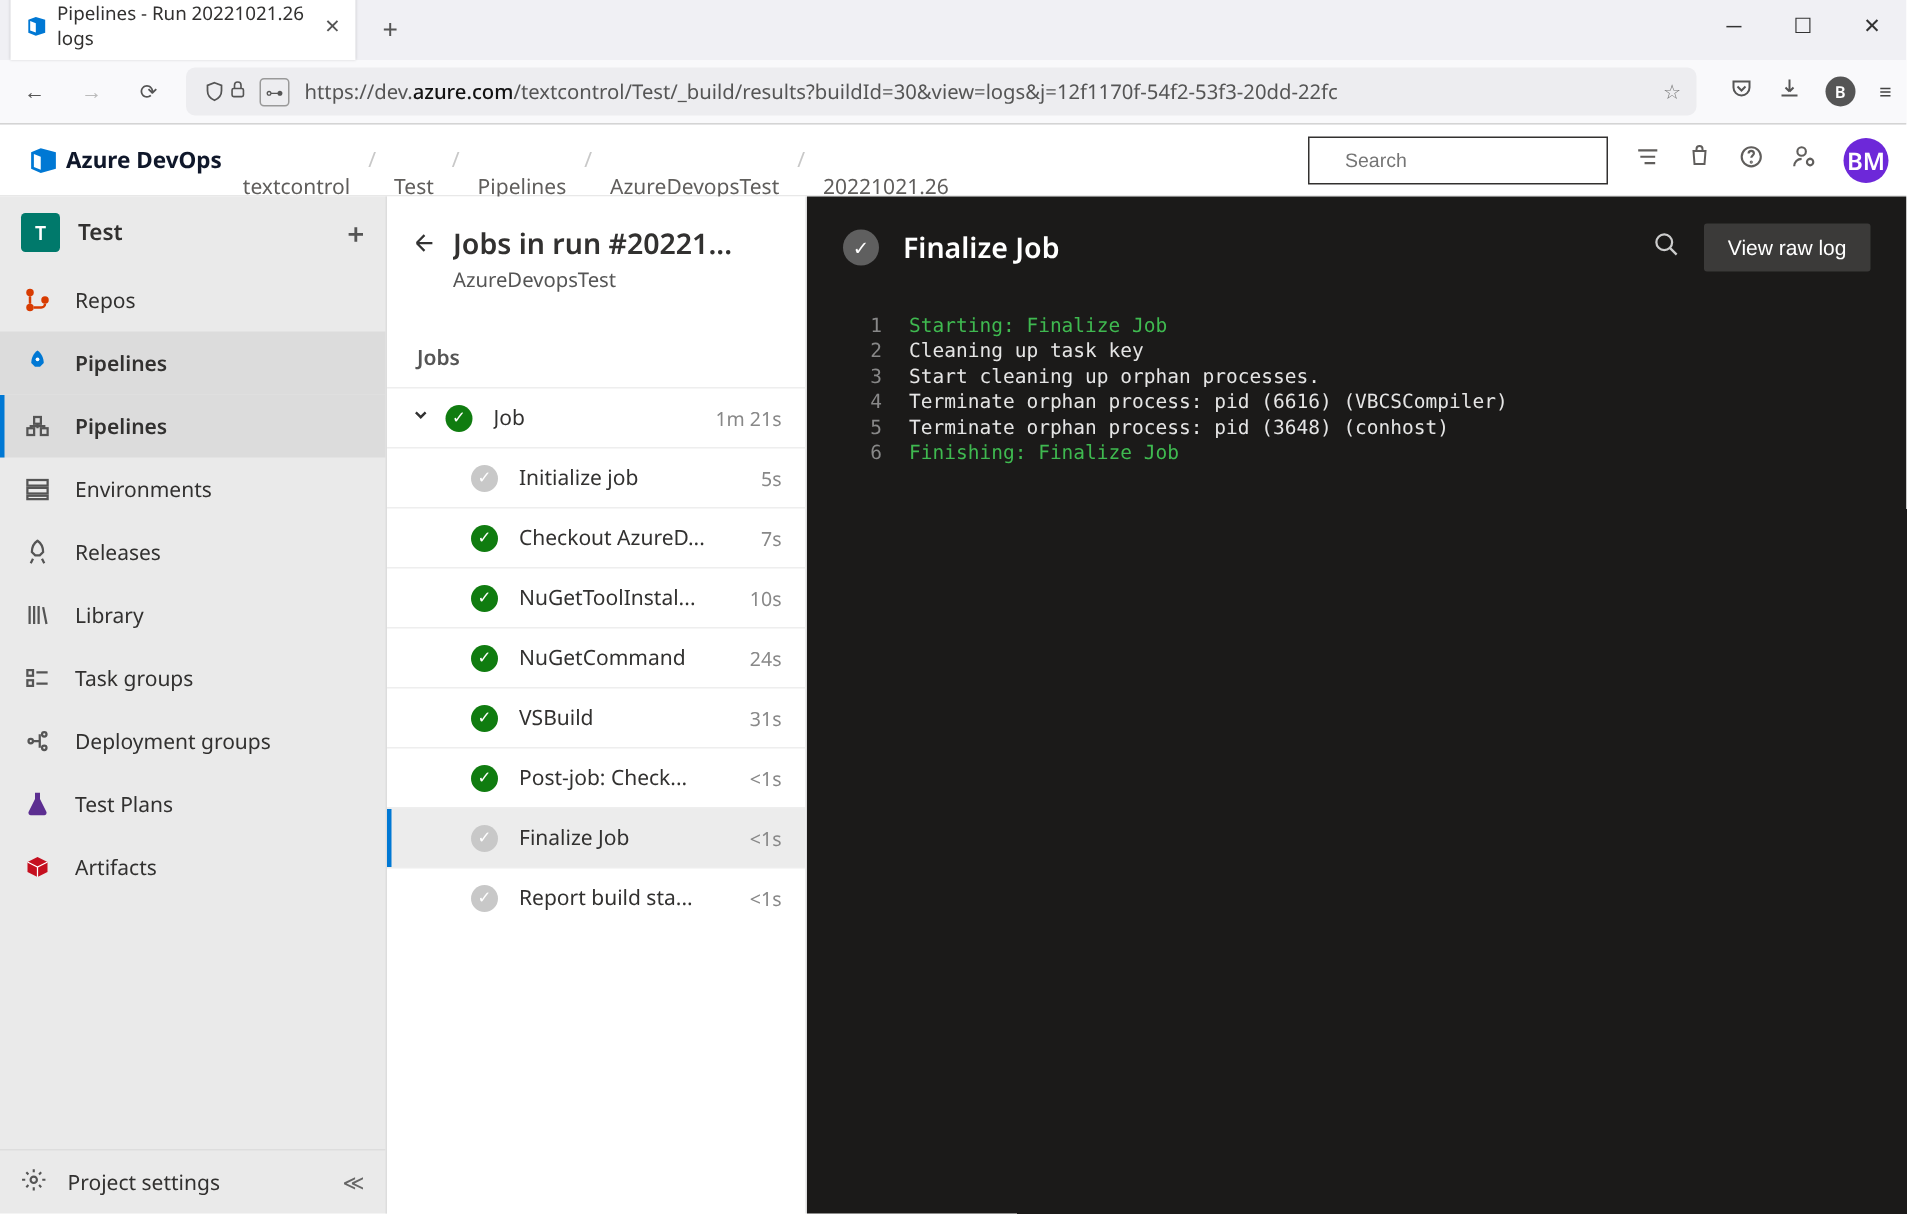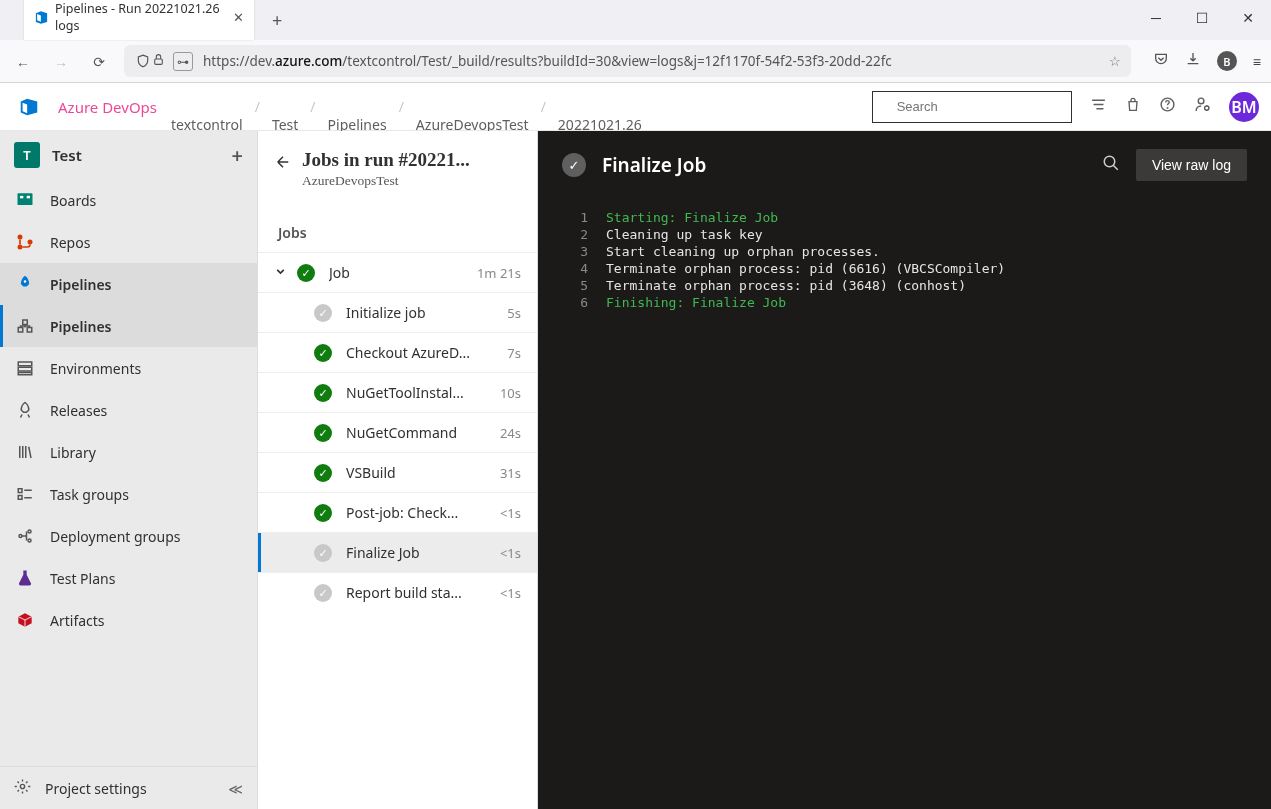--- a/index.html
+++ b/index.html
@@ -1,37 +1,37 @@
 <!DOCTYPE html>
 <html><head>
 <meta charset="utf-8">
 <style>
 * { margin:0; padding:0; box-sizing:border-box; }
 html,body { height:100%; font-family:"Segoe UI",system-ui,sans-serif; font-size:14px; color:#323130; background:#fff; overflow:hidden; }
 .browser-chrome { background:#f0f0f4; border-bottom:1px solid #d4d4d4; }
-.tab-bar { display:flex; align-items:flex-end; height:40px; padding-left:24px; padding-right:8px;}
+.tab-bar { display:flex; align-items:flex-end; height:40px; padding-left:7px; padding-right:8px;}
 .browser-tab { display:flex; align-items:center; background:#fff; padding:6px 10px; border-radius:6px 6px 0 0; margin-top:6px; font-size:12.5px; max-width:230px; box-shadow:0 0 2px rgba(0,0,0,.15);}
 .browser-tab .close-x { margin-left:8px; font-size:13px; color:#555;}
 .tab-icon { width:15px; height:15px; margin-right:6px; color:#0078d4; display:flex;}
 .new-tab { margin-left:10px; font-size:18px; color:#555; align-self:center; padding:4px 8px;}
 .window-ctrls { position:absolute; top:0; right:0; display:flex; }
 .window-ctrls div { width:46px; height:34px; display:flex; align-items:center; justify-content:center; color:#333;}
 .addr-row { display:flex; align-items:center; height:42px; background:#f9f9fb; padding:0 10px; gap:12px;}
 .nav-btn { width:26px; height:26px; display:flex; align-items:center; justify-content:center; color:#555; border-radius:4px;}
 .nav-btn.dim { color:#bbb;}
 .url-bar { flex:1; display:flex; align-items:center; background:#ededf0; border-radius:6px; height:32px; padding:0 10px; font-size:13.5px; color:#555; overflow:hidden; white-space:nowrap;}
 .url-bar .lock { margin-right:8px;}
 .url-bar .perm { margin-right:10px; font-size:12px; border:1px solid #999; border-radius:3px; padding:0 3px;}
 .url-bar .star { margin-left:auto; color:#777;}
 .url-text b { color:#111; font-weight:500;text-align:center;}
 .rt-icons { display:flex; gap:16px; margin-left:10px; align-items:center;}
 .rt-icons span{ color:#444;}
 .rt-icons .circ { width:20px; height:20px; border-radius:50%; background:#555; color:#fff; display:flex;align-items:center;justify-content:center;font-size:11px;font-weight:600;}
 .ado-header { height:48px; display:flex; align-items:center; padding:0 12px 0 18px; border-bottom:1px solid #e8e8e8;}
-.ado-logo { color:#ec4899; display:flex; align-items:center; gap:18px; font-weight:400; font-size:15px;}
+.ado-logo { color:#0f172a; display:flex; align-items:center; gap:4px; font-weight:700; font-size:15px;}
 .ado-logo svg { width:22px; height:22px;}
 .crumbs { display:flex; align-items:center; margin-left:14px; gap:12px; font-size:14px; color:#605e5c;}
 .crumbs .sep { color:#c8c8c8;}
 .crumbs a { color:#605e5c; text-decoration:none;margin-top:36px;}
 .hdr-right { margin-left:auto; display:flex; align-items:center; gap:18px;}
 .search-box { display:flex; align-items:center; border:1px solid #323130; height:32px; width:200px; padding:0 20px; color:#605e5c;}
 .search-box input { border:none; outline:none; font-size:13px; flex:1; color:#323130; background:transparent;}
 .avatar { width:30px; height:30px; border-radius:50%; background:#6d28d9; color:#fff; display:flex;align-items:center;justify-content:center; font-size:16px; font-weight:600;text-align:right;}
 .hdr-ico { color:#605e5c;}
 .app-body { display:flex; height:calc(100% - 130px);}
@@ -42,21 +42,21 @@
 .nav { display:flex; flex-direction:column; }
 .nav-item { display:flex; align-items:center; height:42px; padding:0 14px; gap:14px; color:#323130; cursor:pointer;}
 .nav-item.sub { padding-left:14px;}
 .nav-item.sel { background:#dcdcdc; font-weight:600;}
 .nav-item.sel-sub { background:#dcdcdc; font-weight:600; box-shadow:inset 3px 0 0 #0078d4;}
 .nav-item .ico { width:22px; height:22px; display:flex;align-items:center;justify-content:center; font-size:16px;}
 .nav-spacer{flex:1;}
 .bottom-row { display:flex;align-items:center;height:44px;padding:0 14px;gap:14px; border-top:1px solid #ddd;}
 .bottom-row .chev { margin-left:auto; color:#666;}
 .mid-panel { width:280px; min-width:280px; background:#fff; border-right:1px solid #ddd; overflow-y:auto;}
-.mid-head { display:flex; align-items:flex-start; padding:18px 16px 10px 16px; gap:10px;font-family:Liberation Serif, serif;}
+.mid-head { display:flex; align-items:flex-start; padding:18px 16px 10px 16px; gap:10px;}
 .mid-head .back { margin-top:4px; color:#333; cursor:pointer;}
 .mid-title { font-size:19px; font-weight:600; white-space:nowrap; overflow:hidden; text-overflow:ellipsis;}
 .mid-sub { font-size:13.5px; color:#555; margin-top:2px;}
 .jobs-label { padding:24px 20px 10px 20px; font-weight:600; color:#555; font-size:14px;}
 .job-row,.step-row { display:flex; align-items:center; height:40px; padding:0 16px; border-top:1px solid #eee; font-size:14px;}
 .job-row .chev { color:#333; margin-right:10px;}
 .stat-ico { width:18px; height:18px; border-radius:50%; display:flex;align-items:center;justify-content:center; font-size:11px; margin-right:14px; flex:none;}
 .stat-ok { background:#107c10; color:#fff;}
 .stat-neut { background:#c8c8c8; color:#fff;}
 .task-name { flex:1; white-space:nowrap; overflow:hidden; text-overflow:ellipsis; color:#323130;}
@@ -187,30 +187,20 @@
 <div class="app-body">
 
   <div class="sidebar">
     <div class="proj-row">
       <div class="proj-badge">T</div>
       <span>Test</span>
       <span class="plus">+</span>
     </div>
     <div class="nav">
         <div class="nav-item">
-          <span class="ico ic-teal">
-            <svg width="20" height="20" viewBox="0 0 24 24" fill="currentColor">
-              <rect x="3" y="4" width="18" height="14" rx="1"></rect>
-              <rect x="6" y="7" width="4" height="3" fill="#fff"></rect>
-              <rect x="14" y="7" width="4" height="3" fill="#fff"></rect>
-            </svg>
-          </span>
-          <span>Boards</span>
-        </div>
-        <div class="nav-item">
           <span class="ico ic-orange">
             <svg width="20" height="20" viewBox="0 0 24 24" fill="currentColor">
               <circle cx="6" cy="6" r="3"></circle>
               <circle cx="6" cy="18" r="3"></circle>
               <circle cx="18" cy="12" r="3"></circle>
               <path d="M6 9v6M9 18h6a3 3 0 003-3" stroke="currentColor" stroke-width="2" fill="none"></path>
             </svg>
           </span>
           <span>Repos</span>
         </div>

